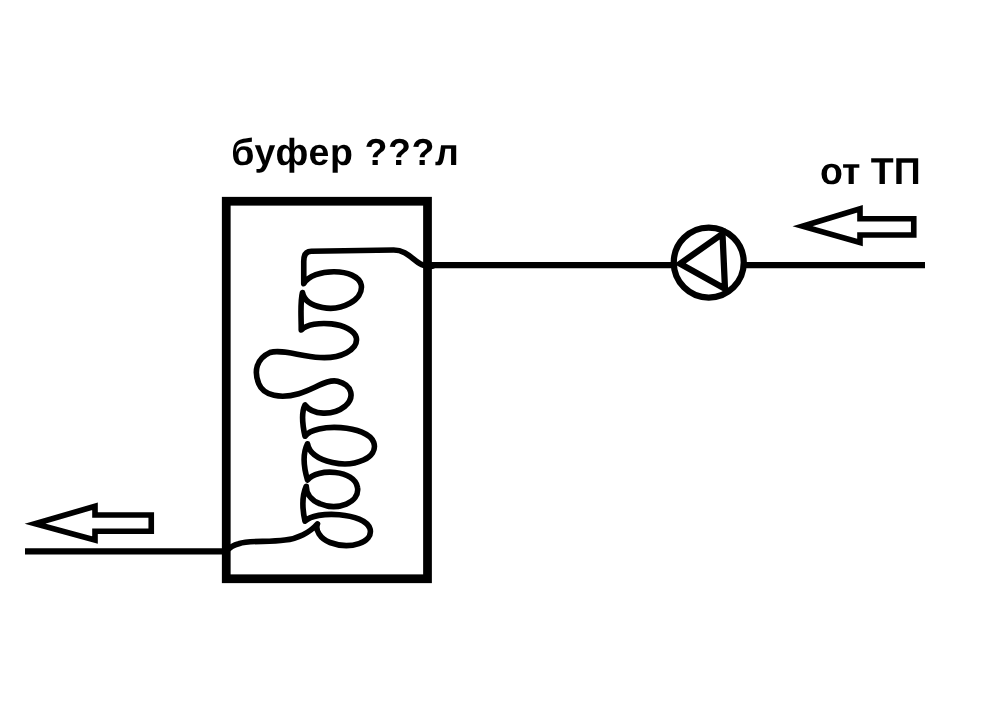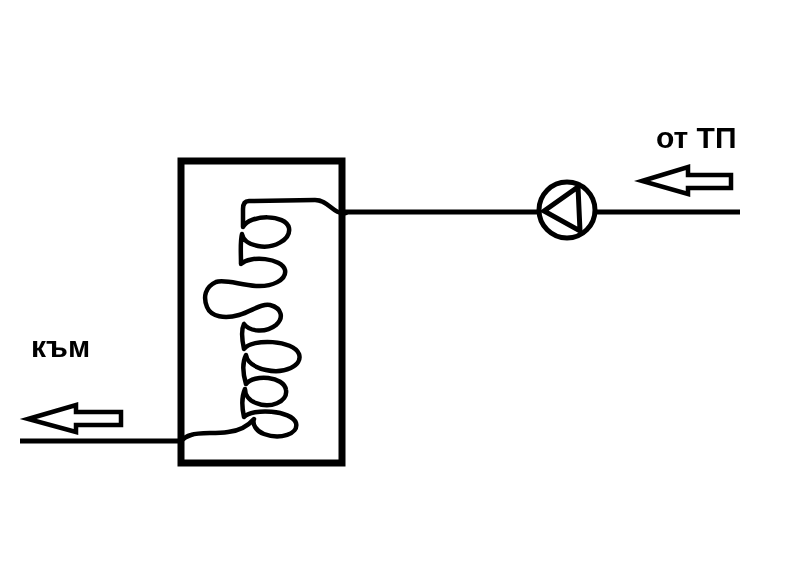--- a/index.html
+++ b/index.html
@@ -72,20 +72,20 @@
     <g>
       <circle cx="567" cy="210" r="28" fill="#ffffff" stroke="#000000" stroke-width="5"></circle>
       <polygon points="544,211 578,187 580,231" fill="none" stroke="#000000" stroke-width="5" stroke-linejoin="miter"></polygon>
     </g>
 
     <polygon points="642,181 688,167 688,175 731,175 731,188 688,188 688,194" fill="#ffffff" stroke="#000000" stroke-width="4.5" stroke-linejoin="miter"></polygon>
 
     <polygon points="28,419 76,405 76,412 121,412 121,425 76,425 76,432" fill="#ffffff" stroke="#000000" stroke-width="4.5" stroke-linejoin="miter"></polygon>
   </svg>
 
+  <div class="label title-label">буфер ???л</div>
 
   <div class="label source-label">от ТП</div>
 
   <div class="label dest-label">
-    <div>към</div>
   </div>
 
 </div>
 
 </body></html>

